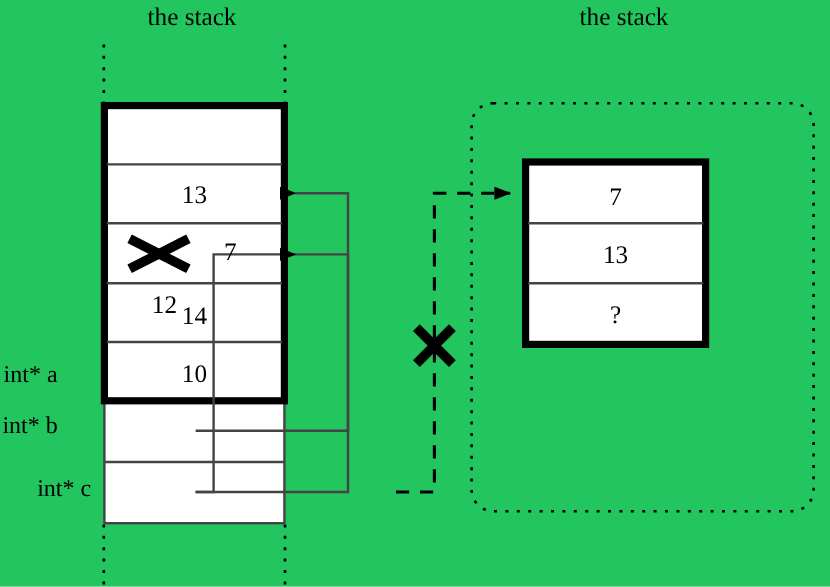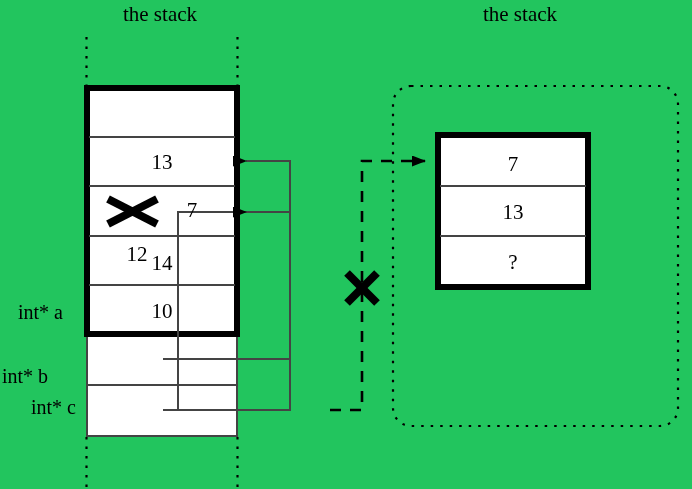--- a/index.html
+++ b/index.html
@@ -31,22 +31,22 @@
   }
   #stack-title { left: 60px; top: 2px; width: 200px; }
   #heap-title  { left: 420px; top: 2px; width: 200px; }
 
   .var-label {
     position: absolute;
     font-size: 20px;
     color: #000000;
     white-space: nowrap;
   }
-  #label-a { left: 18px; top: 301px; }
-  #label-b { left: 2px; top: 365px; }
+  #label-a { left: 3px; top: 301px; }
+  #label-b { left: 2px; top: 344px; }
   #label-c { left: 2px; top: 396px; margin-left: 29px; }
 
   .cell-value {
     position: absolute;
     font-size: 21px;
     color: #000000;
     text-align: center;
     white-space: nowrap;
   }
   .stack-cell-value { width: 150px; left: 87px; }

